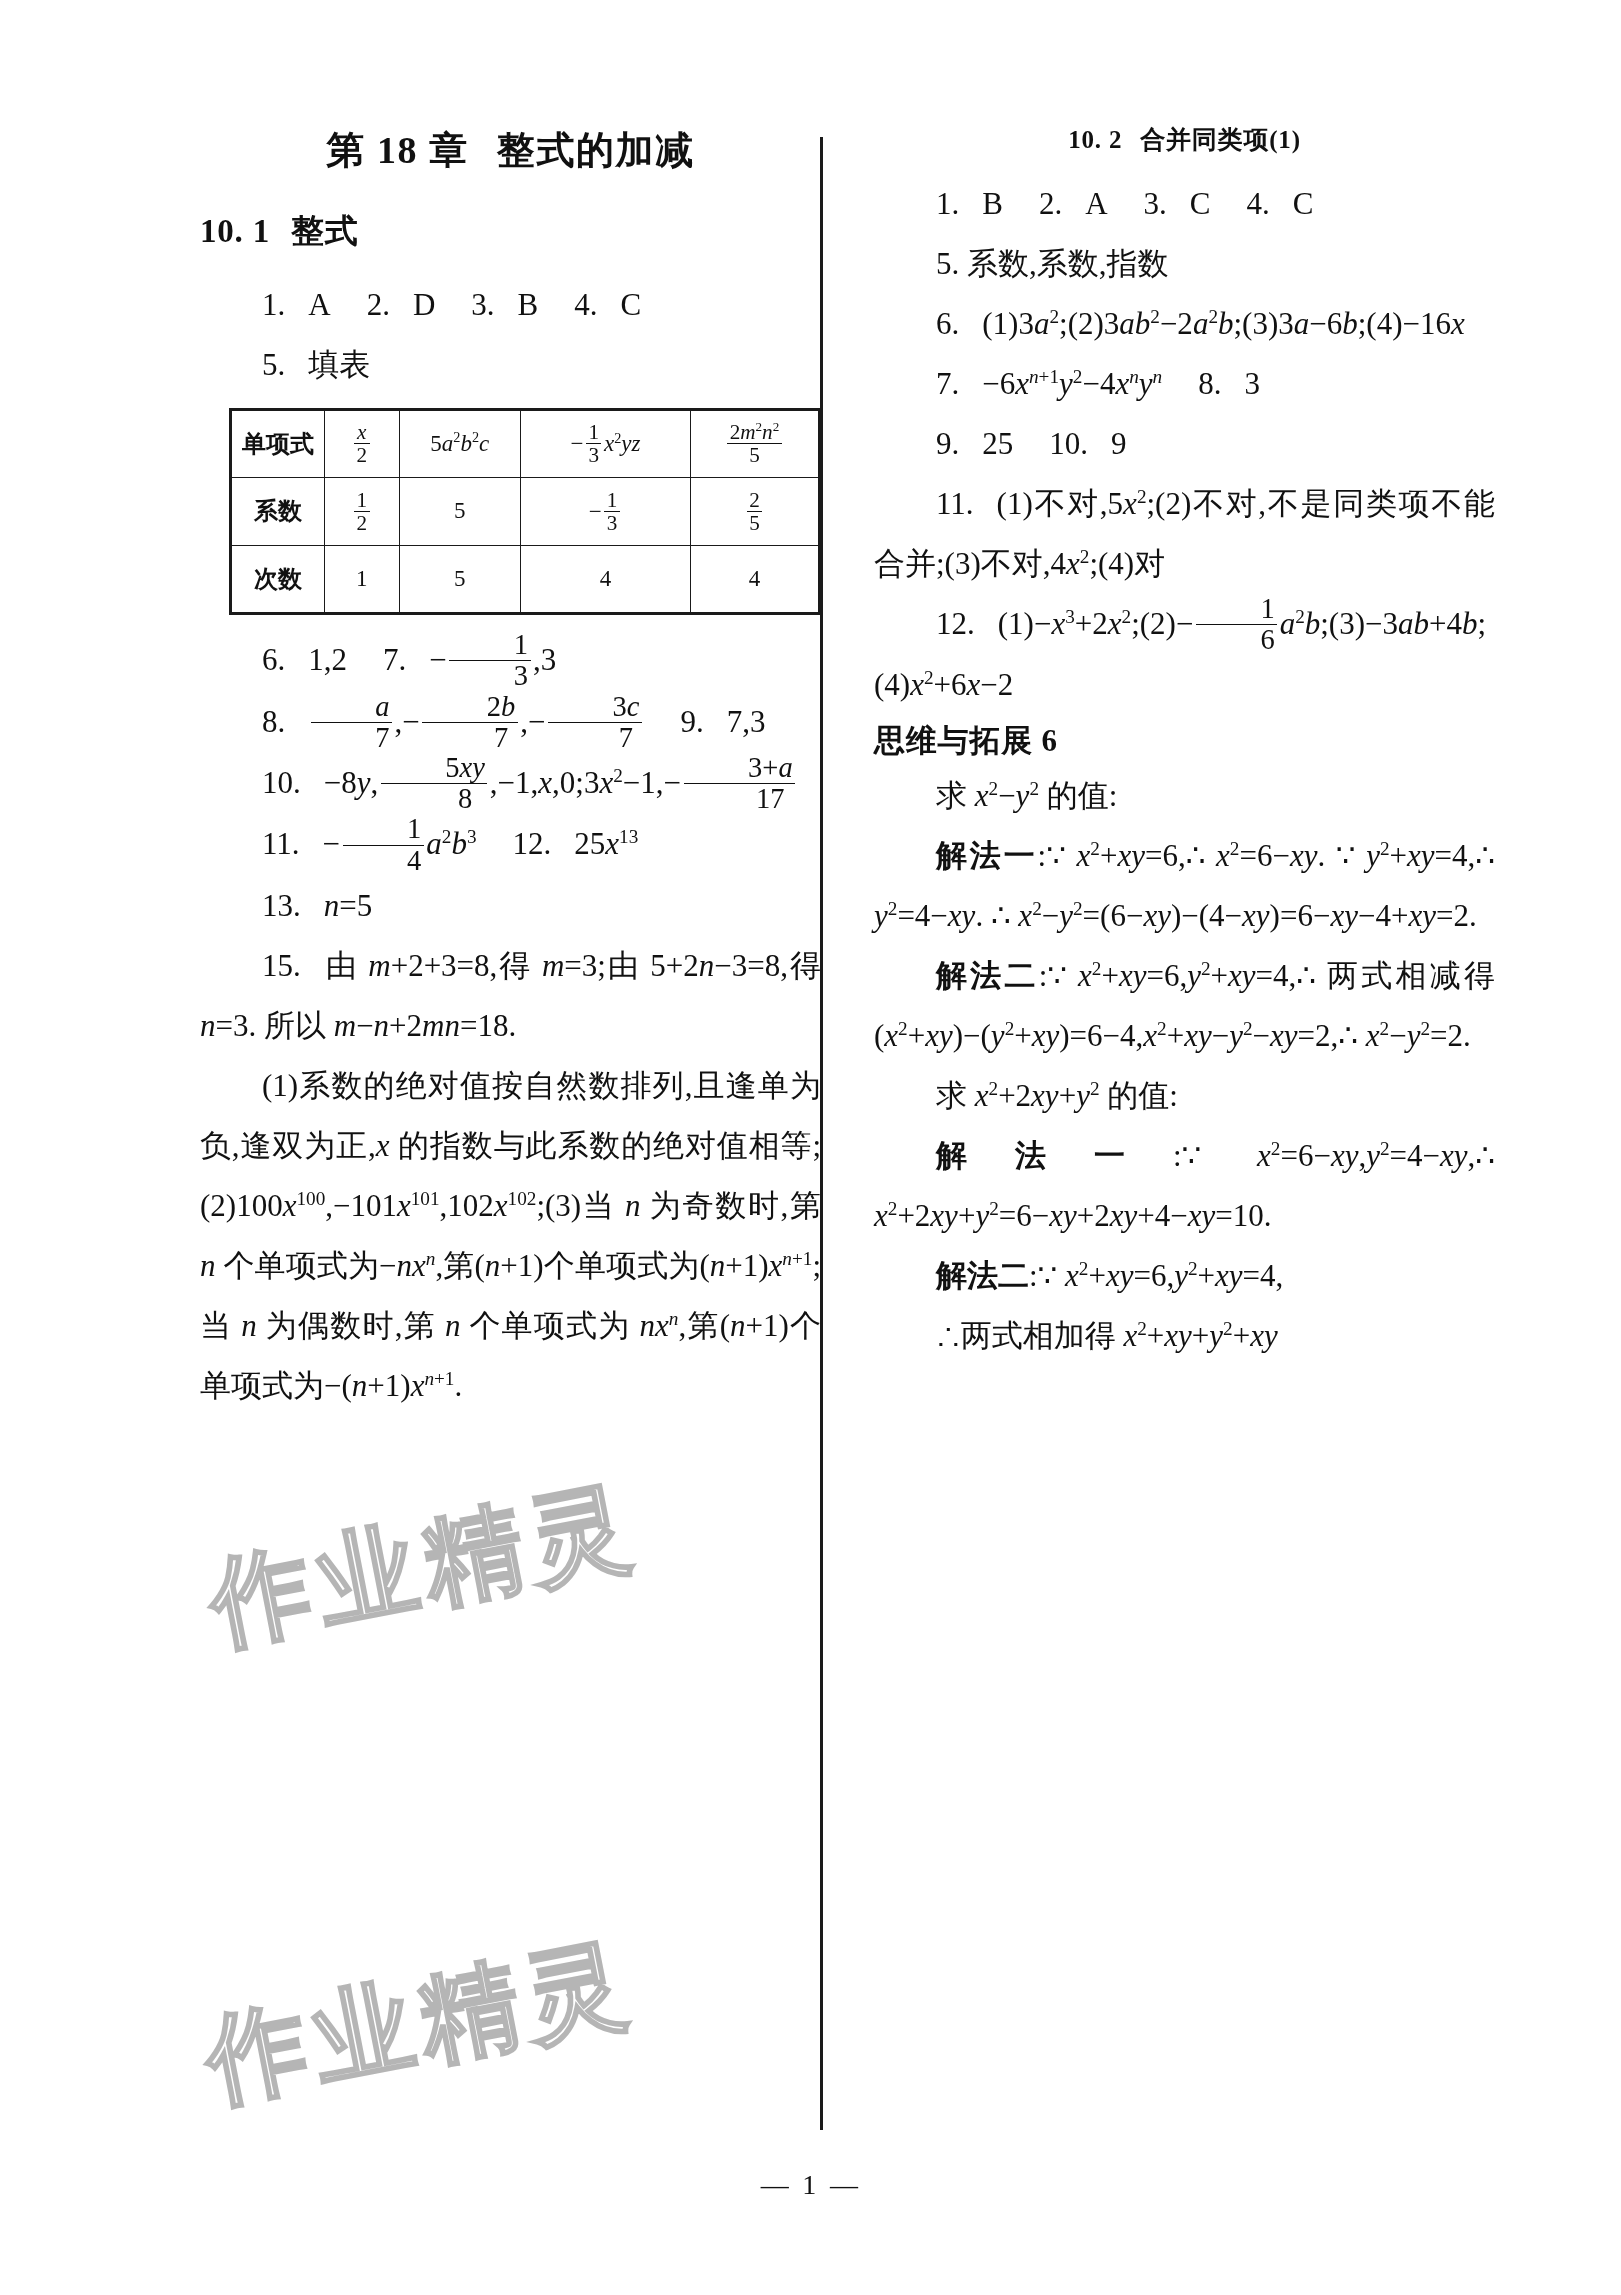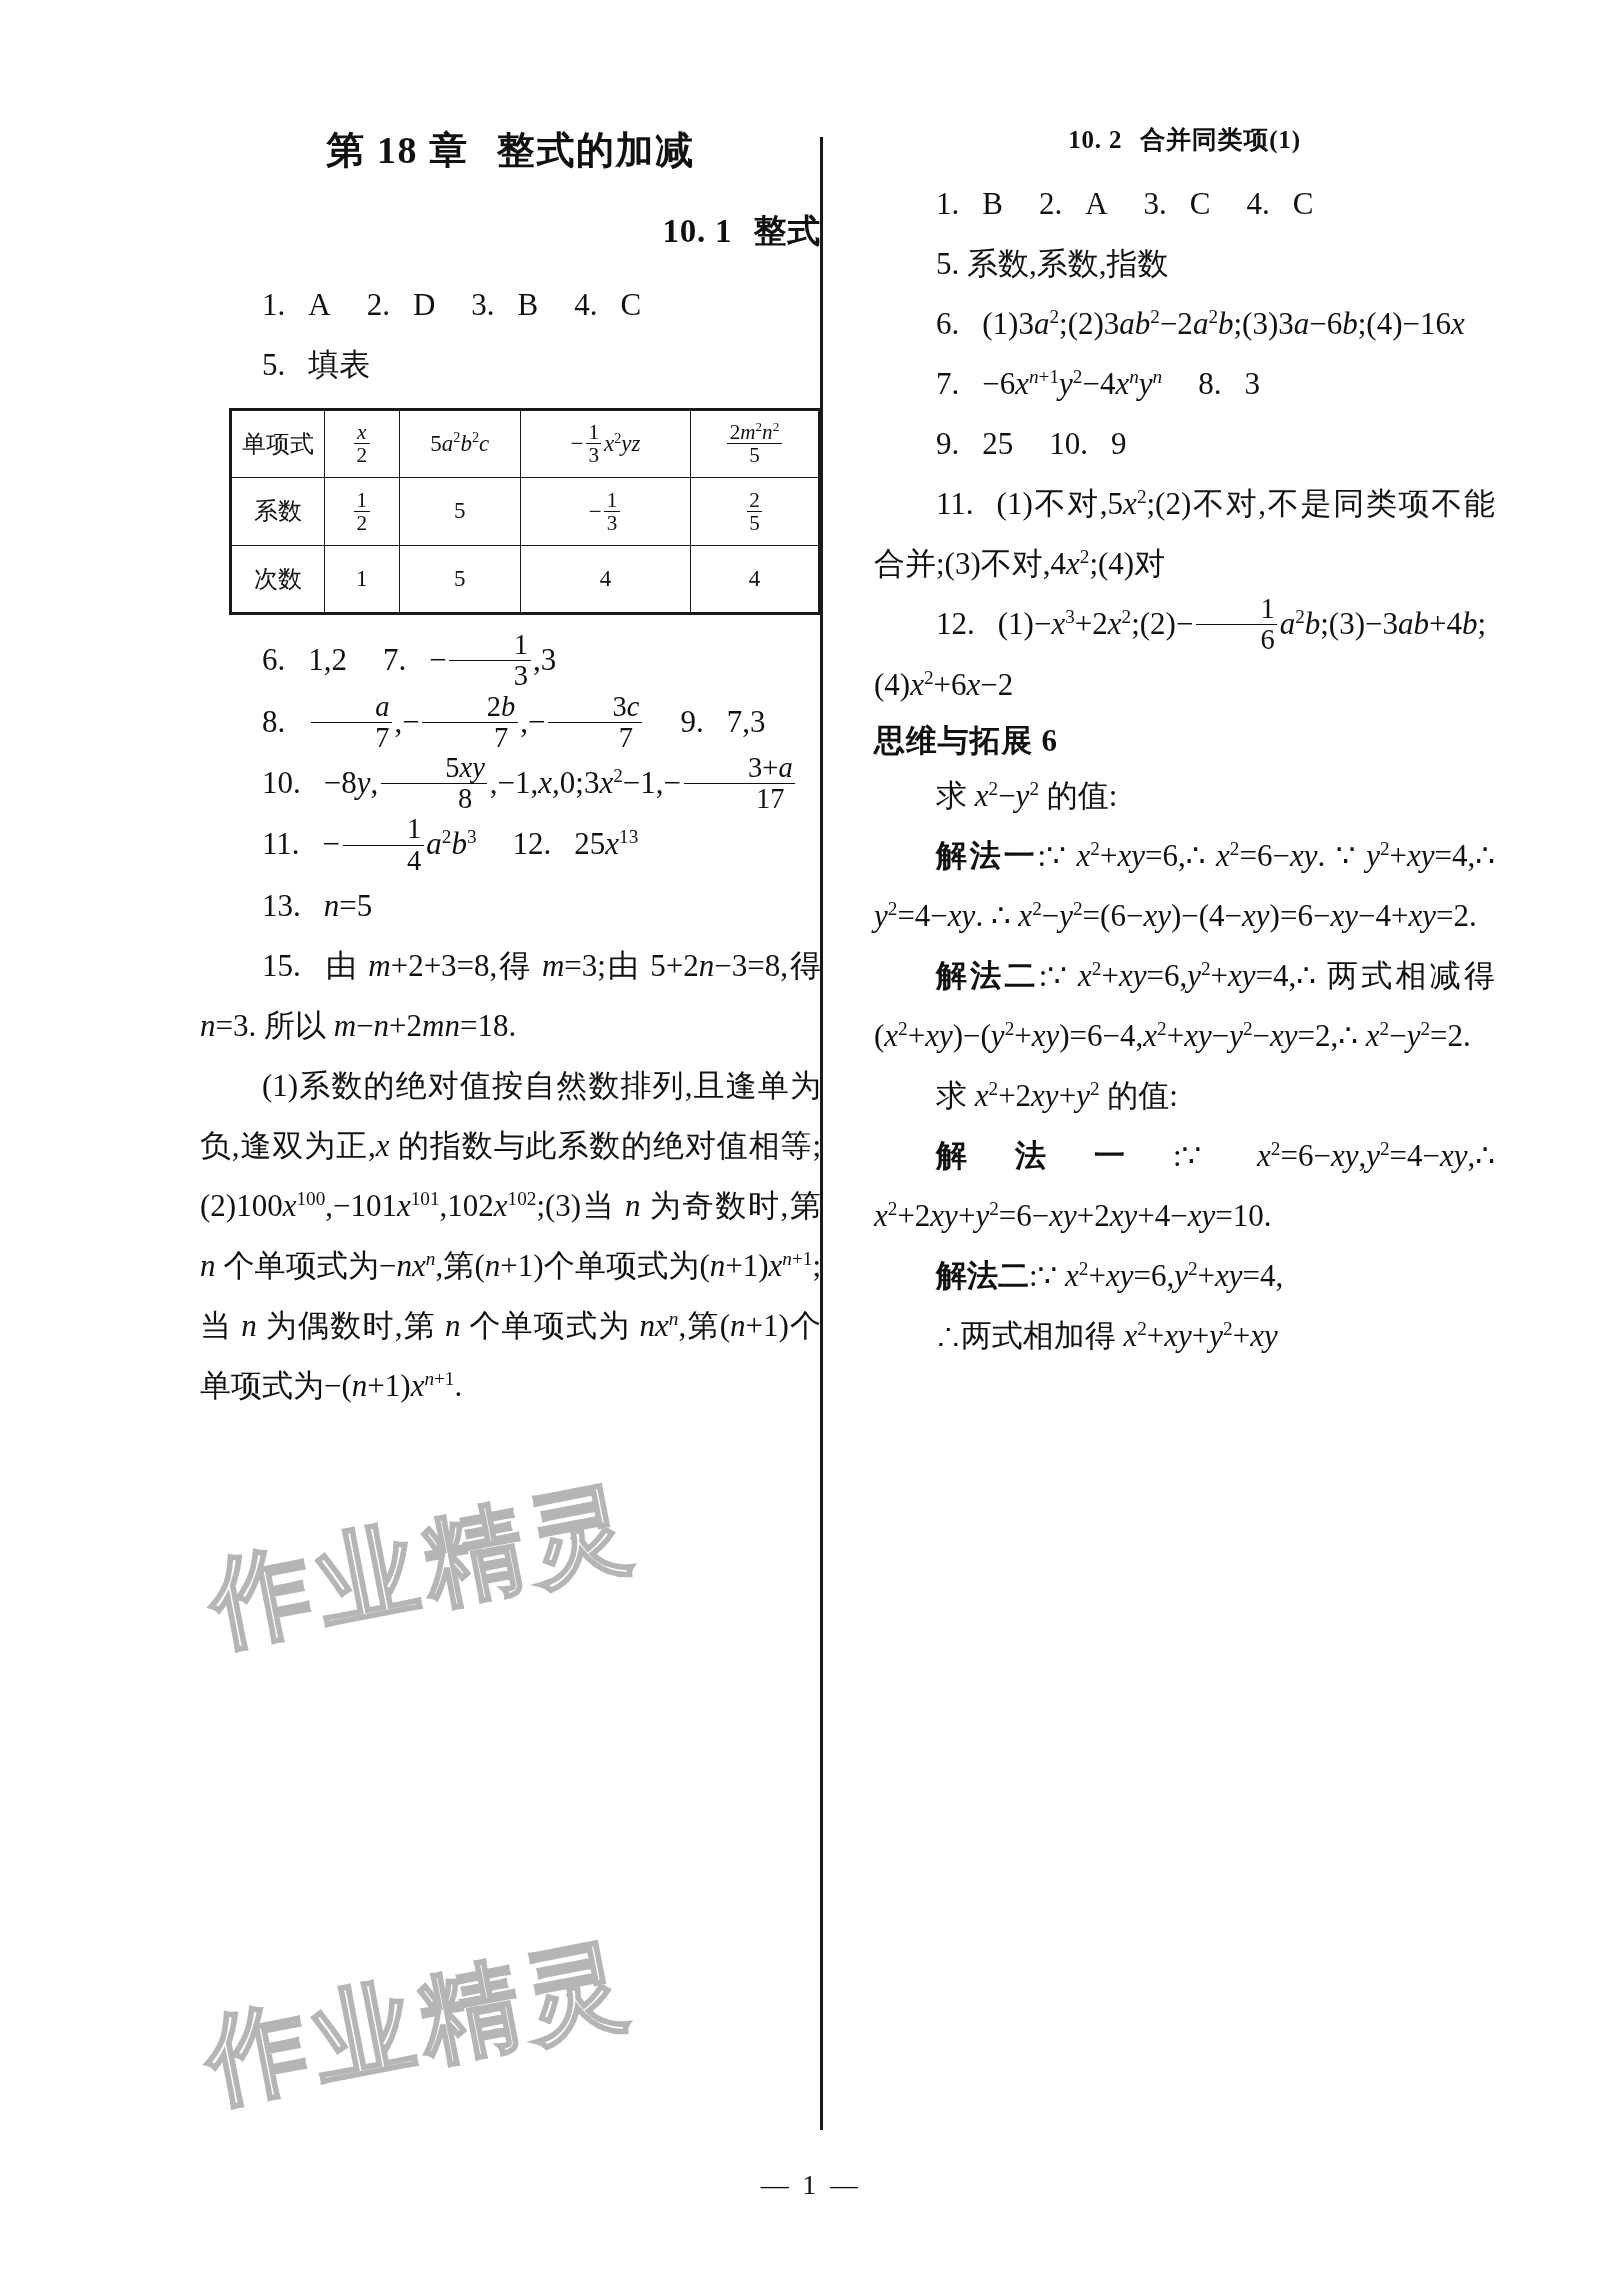--- a/index.html
+++ b/index.html
@@ -21,21 +21,21 @@
   }
 
   
   .chapter-title{
     text-align:center;font-weight:bold;font-size:38px;letter-spacing:1.6px;
     margin:1.6px 0 33px 0;
   }
   .chapter-title .gap{display:inline-block;width:28px;}
 
   .section-title{
-    text-align:right;font-weight:bold;font-size:33px;letter-spacing:0.8px;
+    text-align:left;font-weight:bold;font-size:33px;letter-spacing:0.8px;
     margin:0 0 21px 0;
   }
   .section-title .gap{display:inline-block;width:21px;}
 
   .section-title-r{
     text-align:center;font-weight:bold;font-size:25px;letter-spacing:0.8px;
     margin:0 0 18px 0;
   }
   .section-title-r .gap{display:inline-block;width:18px;}
 
@@ -66,21 +66,21 @@
   
   .tbl-wrap{margin:13px 0 14.7px 29px;}
   table.fill{
     border-collapse:collapse;border:3.3px solid #1a1a1a;
     font-size:23px;table-layout:fixed;
   }
   table.fill td{
     border:1.6px solid #1a1a1a;text-align:center;vertical-align:middle;
     padding:3.3px 4.9px;height:60px;
   }
-  table.fill td.lbl{font-weight:normal;font-size:24px;width:96px;}
+  table.fill td.lbl{font-weight:bold;font-size:24px;width:96px;}
   .c2{width:74px;}.c3{width:123px;}.c4{width:188px;}.c5{width:131px;}
 
   
   .footer{
     position:absolute;left:0;right:0;top:2169px;text-align:center;
     font-size:28px;letter-spacing:3.3px;
   }
 
   
   .wm{

